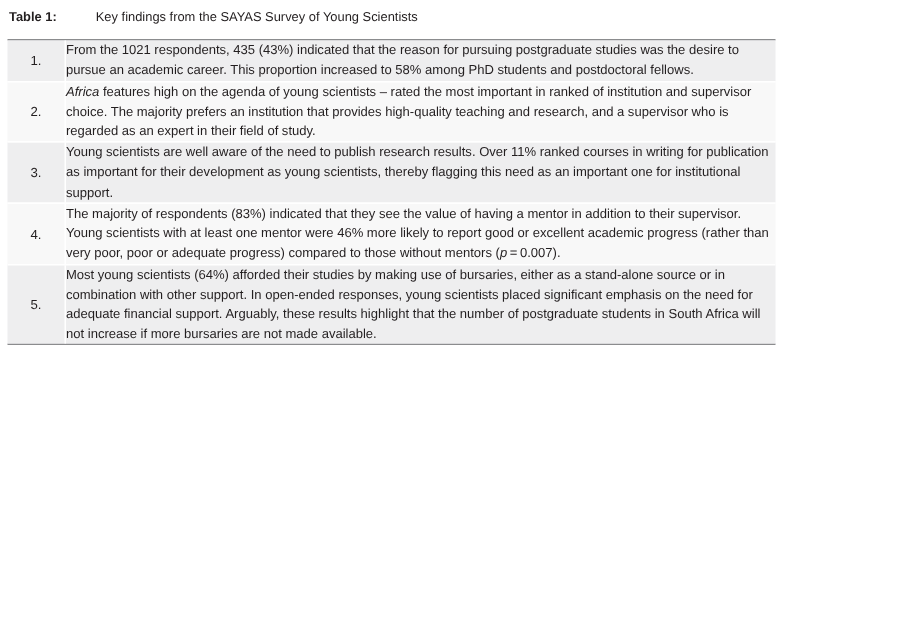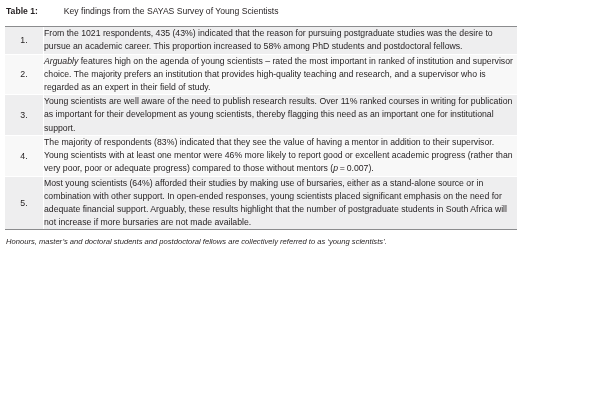--- a/index.html
+++ b/index.html
@@ -100,33 +100,32 @@
 
   <div class="tbl-wrap">
     <table class="findings">
       <tbody>
           <tr class="row-odd">
             <td class="num">1.</td>
             <td class="body"><span>From the 1021 respondents, 435 (43%) indicated that the reason for pursuing postgraduate studies was the desire to pursue an academic career. This proportion increased to 58% among PhD students and postdoctoral fellows.</span></td>
           </tr>
           <tr class="row-even">
             <td class="num">2.</td>
-            <td class="body"><span class="it">Arguably</span><span> features high on the agenda of young scientists – rated the most important in ranked of institution and supervisor choice. The majority prefers an institution that provides high-quality teaching and research, and a supervisor who is regarded as an expert in their field of study.</span></td>
+            <td class="body"><span class="it">Africa</span><span> features high on the agenda of young scientists – rated the most important in ranked of institution and supervisor choice. The majority prefers an institution that provides high-quality teaching and research, and a supervisor who is regarded as an expert in their field of study.</span></td>
           </tr>
           <tr class="row-odd">
             <td class="num">3.</td>
             <td class="body"><span>Young scientists are well aware of the need to publish research results. Over 11% ranked courses in writing for publication as important for their development as young scientists, thereby flagging this need as an important one for institutional support.</span></td>
           </tr>
           <tr class="row-even">
             <td class="num">4.</td>
             <td class="body"><span>The majority of respondents (83%) indicated that they see the value of having a mentor in addition to their supervisor. Young scientists with at least one mentor were 46% more likely to report good or excellent academic progress (rather than very poor, poor or adequate progress) compared to those without mentors (</span><span class="it">p</span><span> = 0.007).</span></td>
           </tr>
           <tr class="row-odd">
             <td class="num">5.</td>
             <td class="body"><span>Most young scientists (64%) afforded their studies by making use of bursaries, either as a stand-alone source or in combination with other support. In open-ended responses, young scientists placed significant emphasis on the need for adequate financial support. Arguably, these results highlight that the number of postgraduate students in South Africa will not increase if more bursaries are not made available.</span></td>
           </tr>
         </tbody>
     </table>
   </div>
 
-  <div class="footnote">Honours, master’s and doctoral students and postdoctoral fellows are collectively referred to as ‘young scientists’.</div>
 
 </div>
 
 </body></html>

